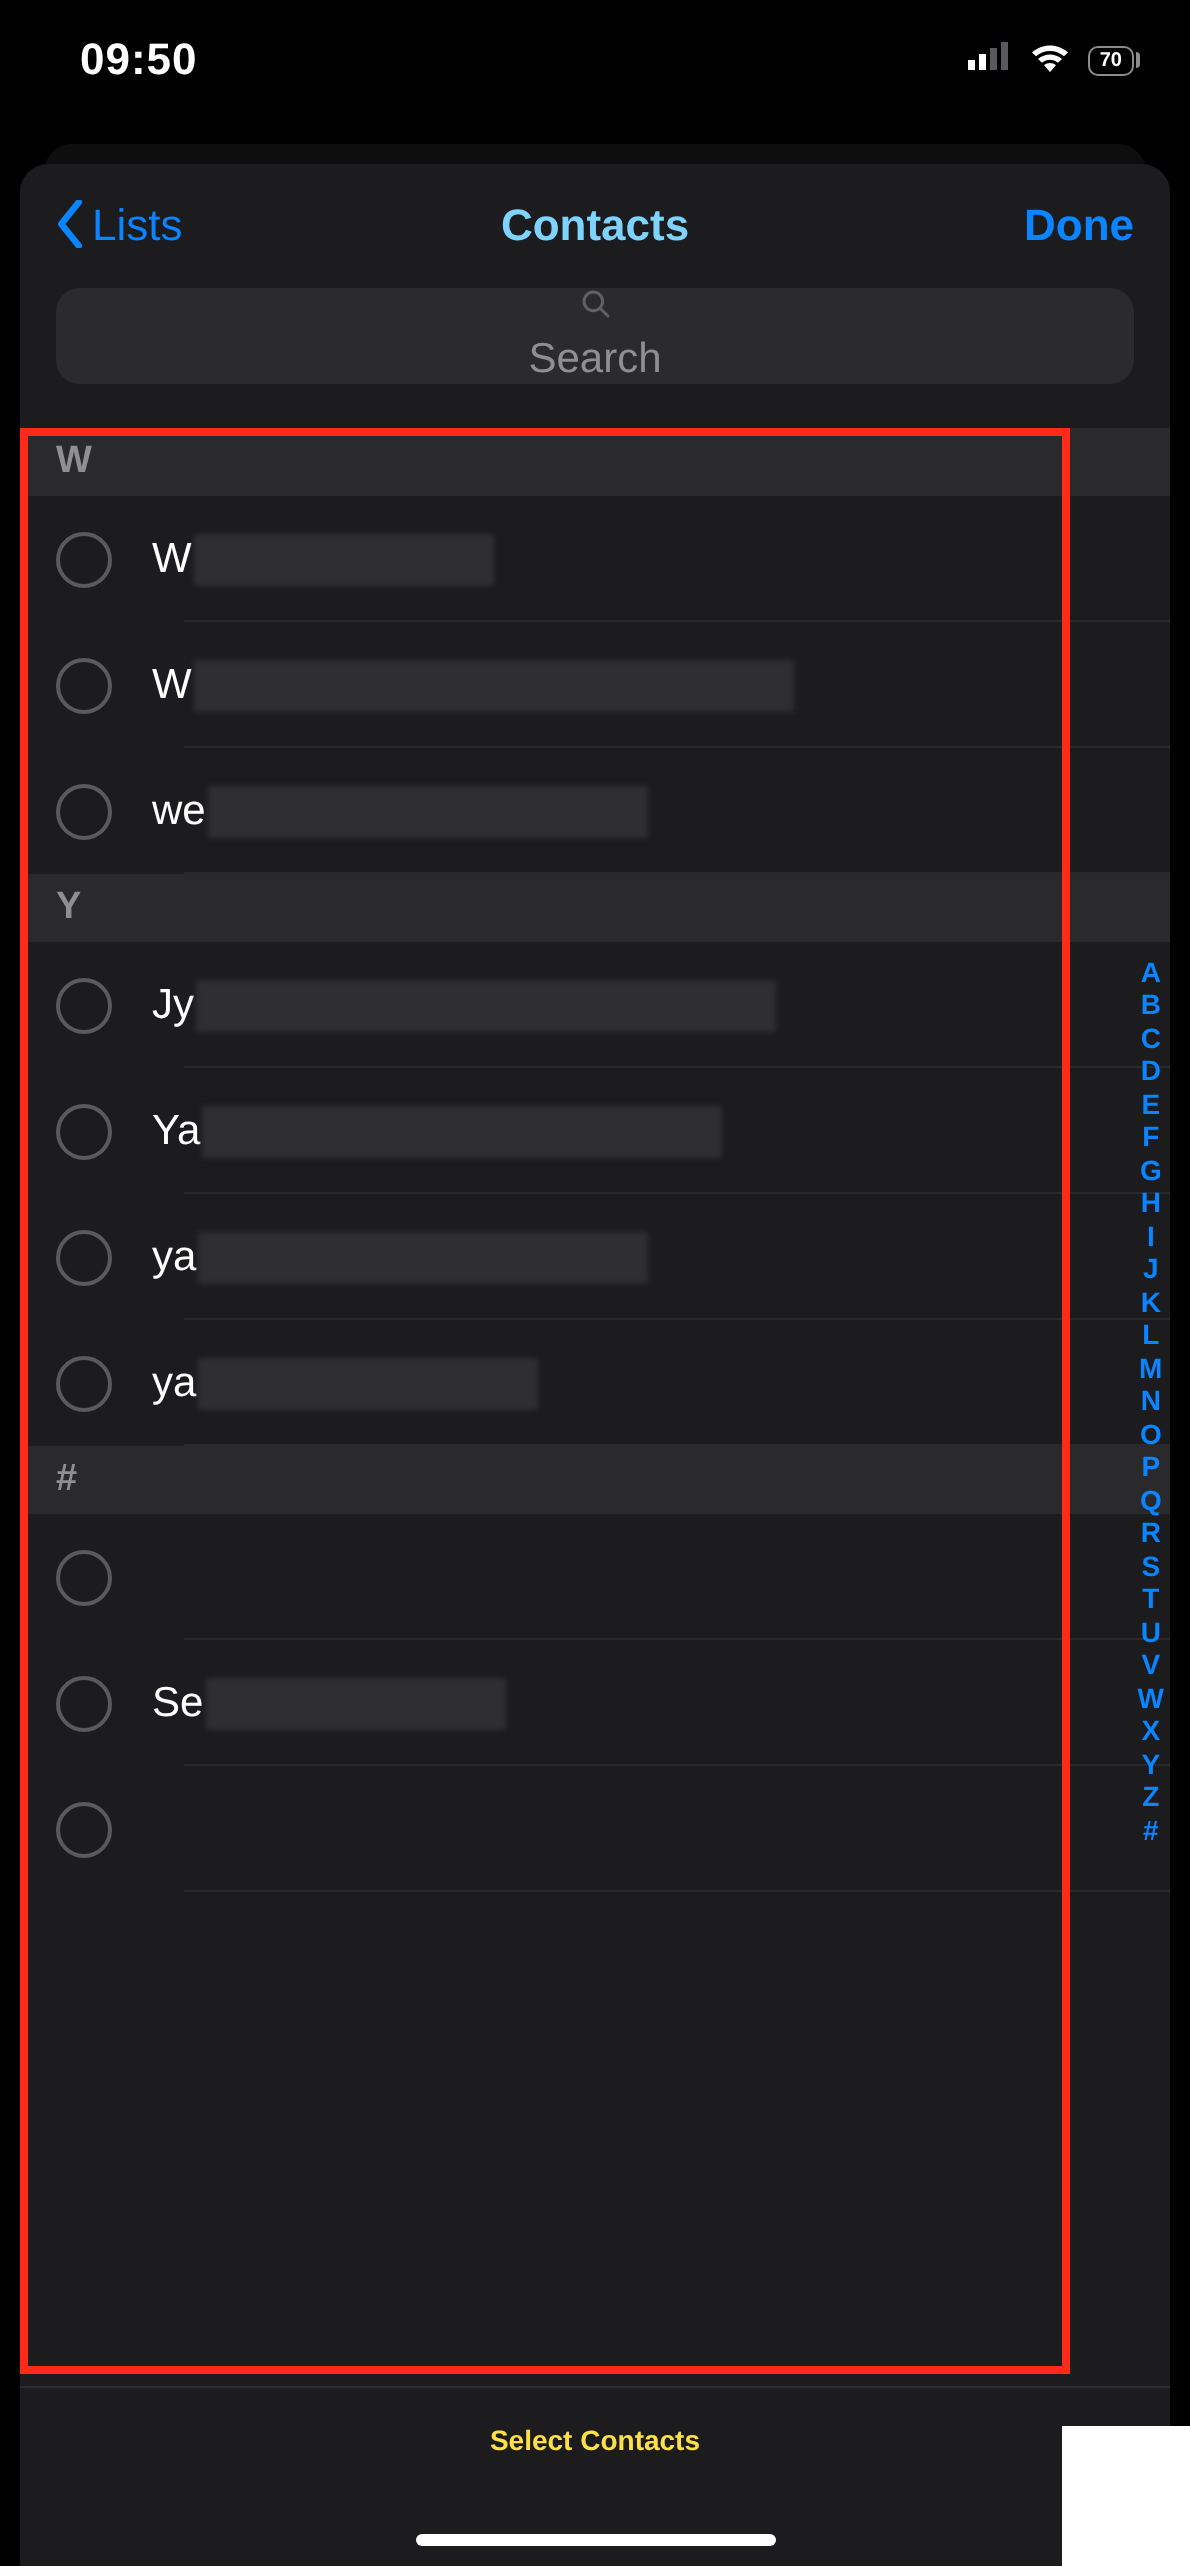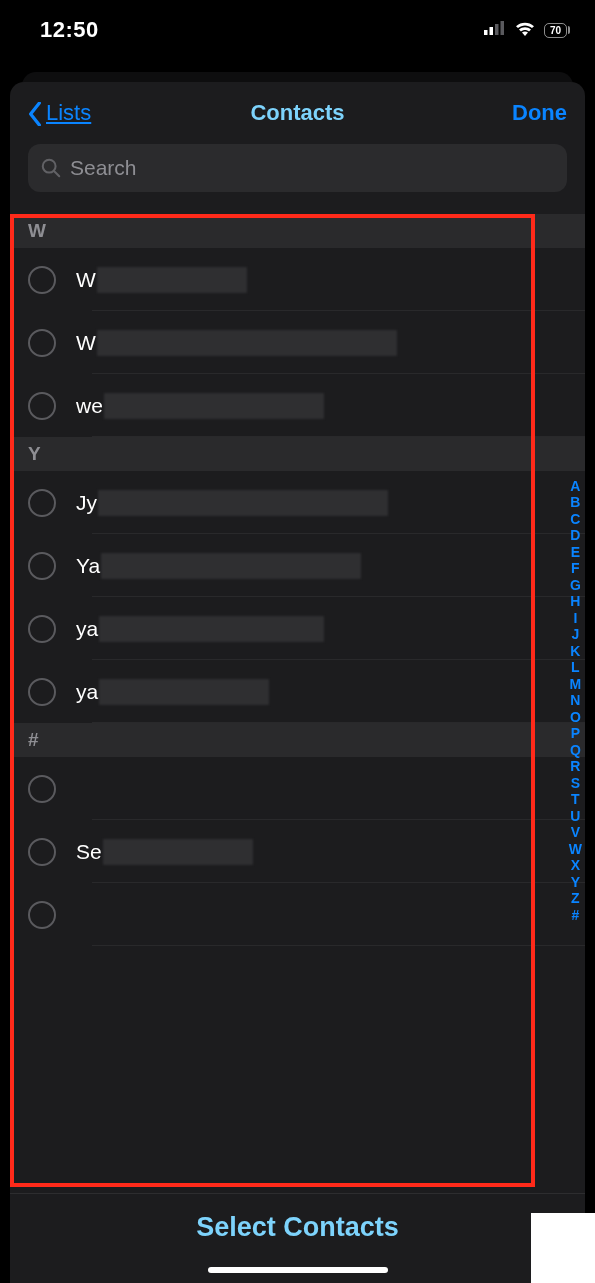--- a/index.html
+++ b/index.html
@@ -11,28 +11,28 @@
     .status-right { display: flex; align-items: center; gap: 8px; }
     .battery-box { display: flex; align-items: center; border: 1.5px solid rgba(255,255,255,0.55); border-radius: 5px; padding: 1px 5px 1px 5px; font-size: 10px; font-weight: 600; position: relative; }
     .battery-box::after { content:""; position:absolute; right:-4px; top:50%; transform:translateY(-50%); width:2px; height:8px; background: rgba(255,255,255,0.55); border-radius: 0 2px 2px 0; }
 
     
     .sheet { position: absolute; top: 82px; left: 10px; right: 10px; bottom: 0; background: #1c1c1e; border-radius: 14px 14px 0 0; overflow: hidden; }
     .sheet-behind { position:absolute; top:72px; left:22px; right:22px; height:40px; background:#0e0e0f; border-radius:14px 14px 0 0; }
 
     
     .nav { height: 62px; display: flex; align-items: center; justify-content: space-between; padding: 0 18px; }
-    .nav-back { display: flex; align-items: flex-end; gap: 4px; color: #0a84ff; font-size: 22px; text-decoration: underline; }
+    .nav-back { display: flex; align-items: flex-start; gap: 4px; color: #0a84ff; font-size: 22px; }
     .nav-back svg { width: 14px; height: 24px; }
     .nav-title { font-size: 22px; font-weight: 600; color: #7dd3fc; position:absolute; left:50%; transform:translateX(-50%); }
     .nav-done { color: #0a84ff; font-size: 22px; font-weight: 600; }
 
     
     .search-wrap { padding: 0 18px 10px 18px; }
-    .search-field { background: #2b2b2d; border-radius: 12px; height: 48px; display:flex; align-items:center; padding: 0 12px; gap: 8px; }
+    .search-field { background: #2b2b2d; border-radius: 12px; height: 48px; display:flex; align-items:center; padding: 0 12px; gap: 8px; flex-direction: column; }
     .search-field svg { width: 22px; height: 22px; opacity: 0.55; }
     .search-placeholder { color: #8e8e93; font-size: 21px; }
 
     
     .highlight-box { position: absolute; top: 132px; left: 0; right: 50px; bottom: 96px; border: 4px solid #ff2a1a; pointer-events: none; z-index: 50; }
 
     
     .list-area { position:absolute; top: 132px; left:0; right:0; bottom: 90px; overflow:hidden; }
     .section-header { background: #2a2a2c; color: #8e8e93; font-size: 19px; font-weight: 600; padding: 6px 18px; }
     .row { display:flex; align-items:center; height: 63px; padding-left: 18px; position:relative; }
@@ -41,31 +41,31 @@
     .name-wrap { display:flex; align-items:center; gap:0; }
     .name-visible { font-size: 21px; color:#fff; }
     .blur-bar { display:inline-block; height: 26px; background: #2f2f31; filter: blur(1.2px); border-radius:1px; vertical-align: middle; margin-left: 1px; }
 
     
     .alpha-index { position:absolute; right: 3px; top: 50%; transform: translateY(-46%); display:flex; flex-direction:column; align-items:center; gap: 2.5px; z-index: 40;}
     .alpha-index span { color: #0a84ff; font-size: 14px; font-weight: 600; line-height: 1; }
 
     
     .footer { position:absolute; left:0; right:0; bottom:0; height: 90px; background:#1c1c1e; display:flex; flex-direction:column; align-items:center; justify-content:flex-start; padding-top: 18px; border-top: 0.5px solid rgba(255,255,255,0.08);}
-    .footer-label { font-size: 27px; font-weight: 600; color:#7dd3fc; }
+    .footer-label { font-size: 14px; font-weight: 600; color:#fde047; }
     .home-indicator { position:absolute; bottom: 10px; left:50%; transform:translateX(-50%); width: 180px; height:6px; background:#fff; border-radius:4px; }
 
     
     .white-patch { position:absolute; right:0; bottom:0; width: 64px; height: 70px; background:#fff; z-index: 60; }
   </style>
 </head>
 <body>
 
 <div class="status-bar">
-  <div class="status-time">12:50</div>
+  <div class="status-time">09:50</div>
   <div class="status-right">
     <span>
       <svg width="22" height="14" viewBox="0 0 22 14">
           <rect x="0" y="9" width="3.5" height="5" fill="#fff"></rect>
           <rect x="5.5" y="6" width="3.5" height="8" fill="#fff"></rect>
           <rect x="11" y="3" width="3.5" height="11" fill="#5a5a5e"></rect>
           <rect x="16.5" y="0" width="3.5" height="14" fill="#5a5a5e"></rect>
         </svg>
     </span>
     <span>

